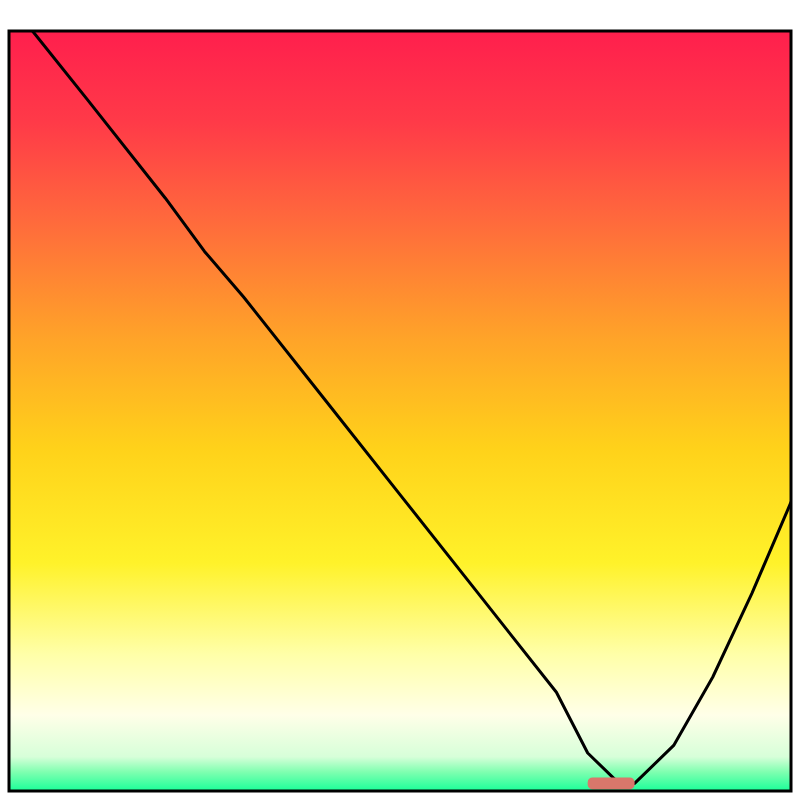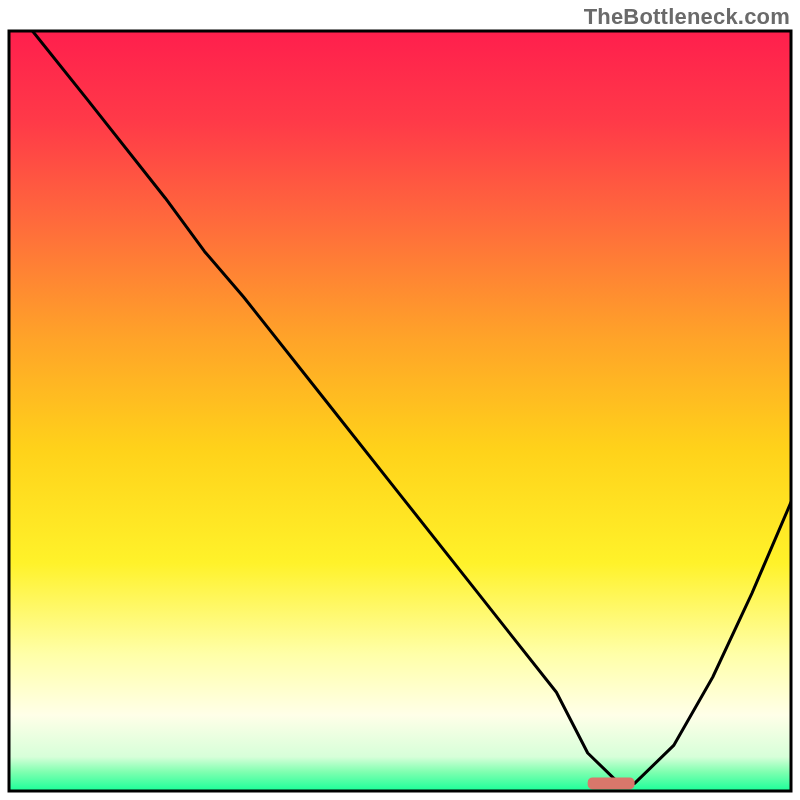--- a/index.html
+++ b/index.html
@@ -59,14 +59,13 @@
     <rect id="bg-rect" fill="url(#bg-grad)" x="9" y="31" width="782" height="760"></rect>
 
     <g clip-path="url(#plot-clip)">
       <path id="curve-path" fill="none" stroke="#000000" stroke-width="3" stroke-linejoin="round" stroke-linecap="round" d="M32.5 31.0 L87.2 99.4 L165.4 198.2 L204.5 251.4 L243.6 297.0 L321.8 395.8 L400.0 494.6 L478.2 593.4 L556.4 692.2 L587.7 753.0 L619.0 783.4 L634.6 783.4 L673.7 745.4 L712.8 677.0 L751.9 593.4 L791.0 502.2"></path>
       <rect id="marker-rect" rx="5" ry="5" x="587.68" y="777.4" width="46.92000000000007" height="12" fill="#d9776b"></rect>
     </g>
 
     <rect id="frame-rect" fill="none" x="9" y="31" width="782" height="760" stroke="#000000" stroke-width="3"></rect>
   </svg>
 
-  <div class="watermark">TheBottleneck.com</div>
 </div>
 
 </body></html>

